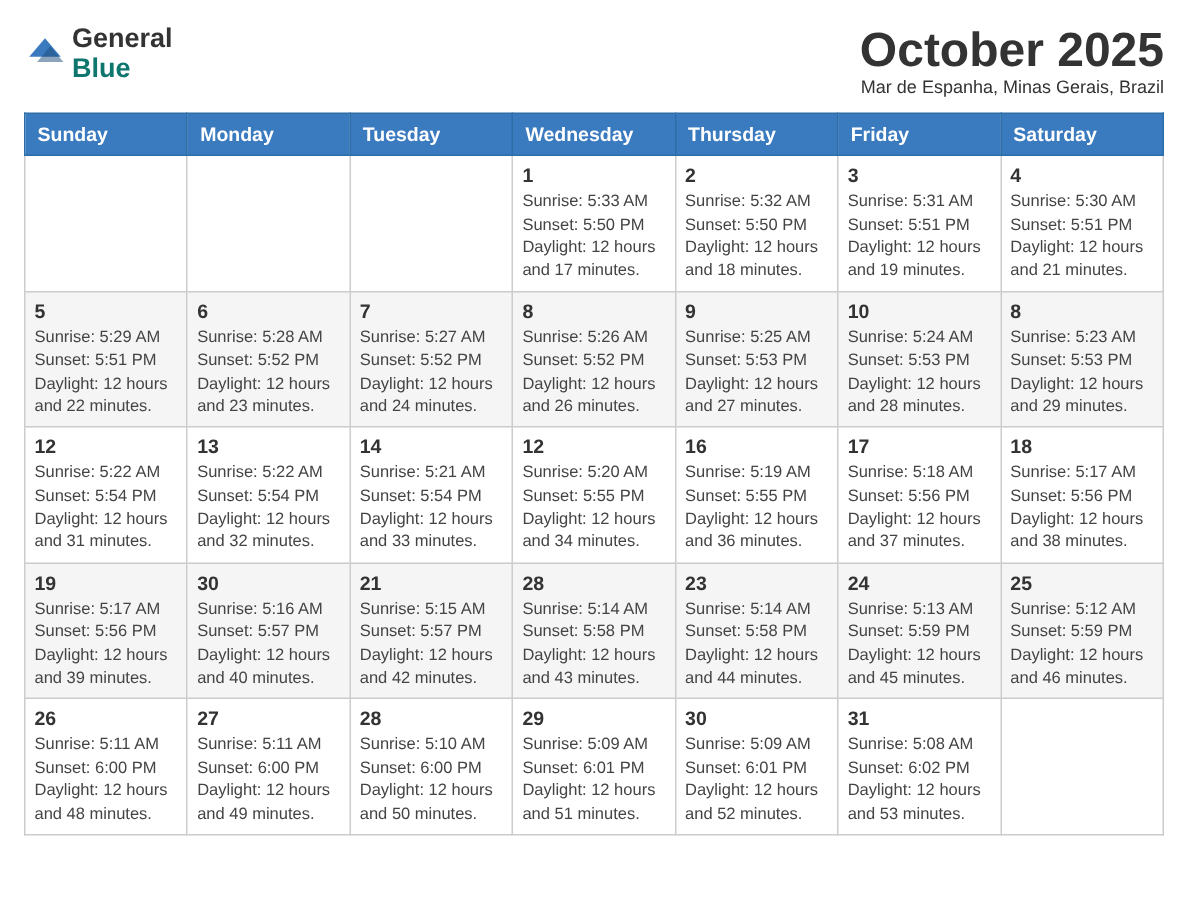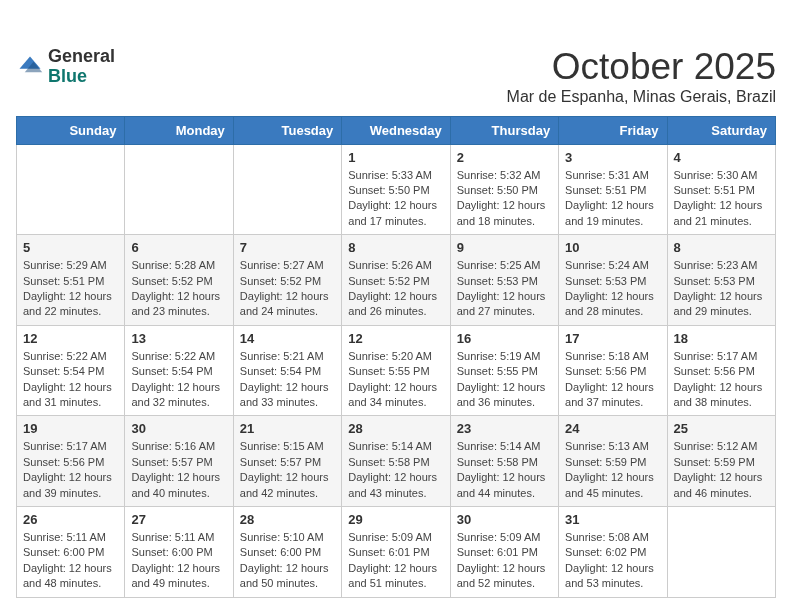--- a/index.html
+++ b/index.html
@@ -8,21 +8,20 @@
       background: #fff;
       width: 792px;
       min-height: 612px;
       padding: 16px;
     }
     .header-section {
       display: flex;
       justify-content: space-between;
       align-items: flex-start;
       margin-bottom: 10px;
-      margin-top: 31px;
     }
     .logo {
       display: flex;
       align-items: center;
       gap: 4px;
     }
     .logo-text {
       font-size: 18px;
       font-weight: bold;
       color: #333;
@@ -30,39 +29,39 @@
     }
     .logo-text .blue { color: #0f766e; }
     .logo-icon {
       width: 28px;
       height: 28px;
     }
     .title-section {
       text-align: right;
     }
     .month-title {
-      font-size: 37px;
-      font-weight: normal;
+      font-size: 32px;
+      font-weight: bold;
       color: #333;
       line-height: 1.1;
     }
     .location-title {
-      font-size: 16px;
+      font-size: 12px;
       color: #333;
       font-weight: normal;
     }
     .calendar {
       width: 100%;
       border-collapse: collapse;
       border: 1px solid #ccc;
     }
     .calendar th {
       background-color: #3a7abf;
       color: #fff;
-      text-align: right;
+      text-align: left;
       padding: 6px 8px;
       font-size: 13px;
       font-weight: bold;
       border: 1px solid #2d6da8;
       margin-top: 32px;
     }
     .calendar td {
       border: 1px solid #ccc;
       vertical-align: top;
       padding: 5px 6px;

